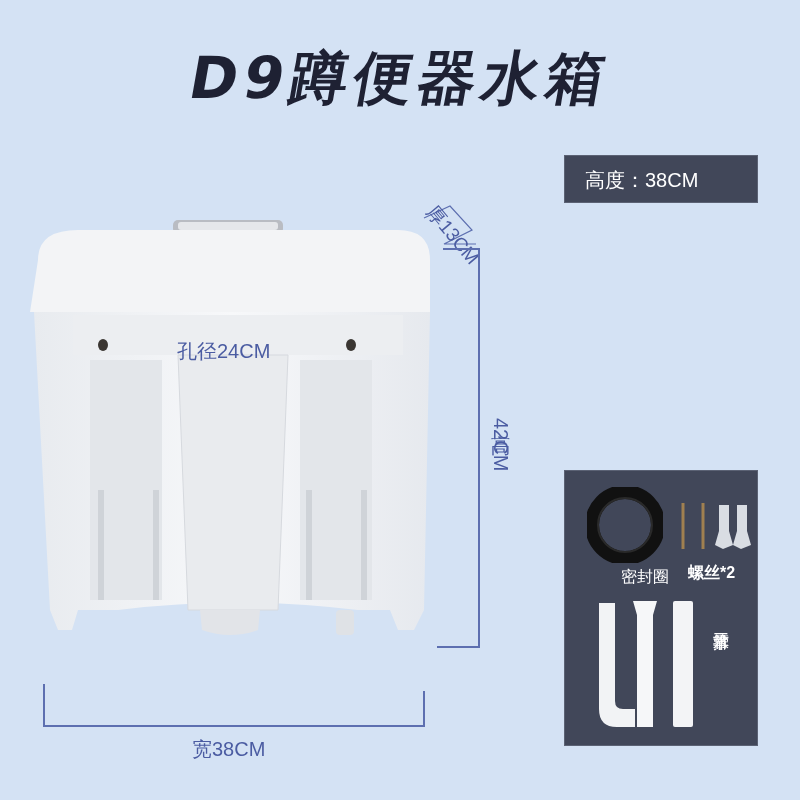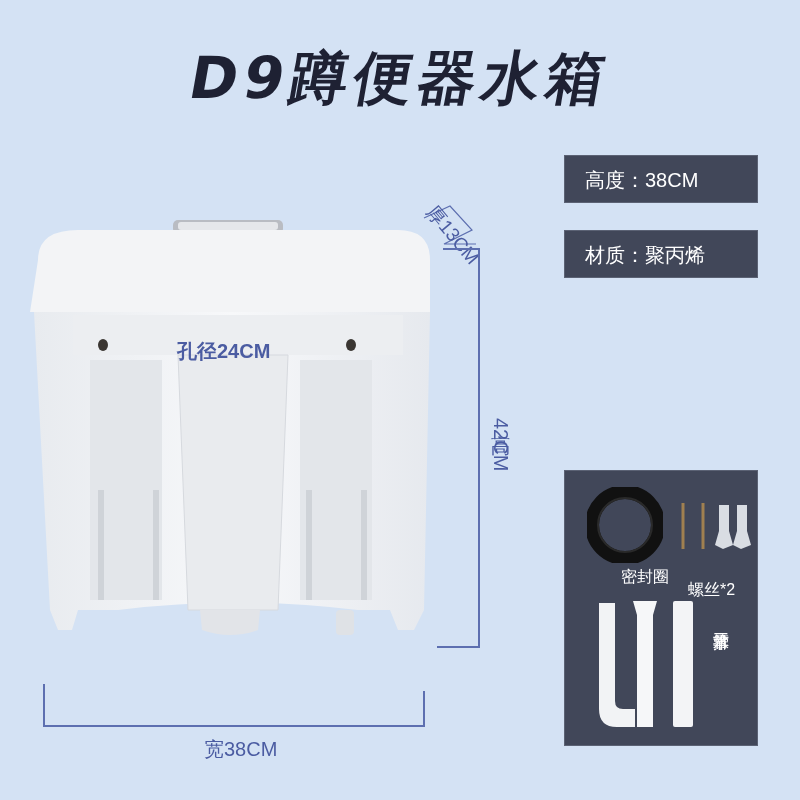--- a/index.html
+++ b/index.html
@@ -56,54 +56,53 @@
   <rect x="272" y="170" width="72" height="240" fill="#e3e6ea"></rect>
   <rect x="70" y="300" width="6" height="110" fill="#cfd3d8"></rect>
   <rect x="125" y="300" width="6" height="110" fill="#cfd3d8"></rect>
   <rect x="278" y="300" width="6" height="110" fill="#cfd3d8"></rect>
   <rect x="333" y="300" width="6" height="110" fill="#cfd3d8"></rect>
 
   <path d="M172 420 L232 420 L230 440 Q202 450 174 440 Z" fill="#e2e4e8"></path>
   <rect x="308" y="420" width="18" height="25" rx="4" fill="#dfe2e6"></rect>
 </svg>
 
-<div class="dim" style="left:177px;top:338px;font-weight:bold;">孔径24CM</div>
+<div class="dim" style="left:177px;top:338px;">孔径24CM</div>
 
 <svg class="tank" style="left:420px;top:190px" width="120" height="80">
   <polyline points="4,28 30,16 52,40 24,54 56,54" fill="none" stroke="#5d6fb0" stroke-width="1.2"></polyline>
 </svg>
 <div class="dim" style="left:440px;top:200px;transform:rotate(50deg);transform-origin:left top;font-size:19px;">厚13CM</div>
 
 <div class="line" style="left:478px;top:248px;width:1.5px;height:400px;"></div>
 <div class="line" style="left:443px;top:248px;width:36px;height:1.5px;"></div>
 <div class="line" style="left:437px;top:646px;width:42px;height:1.5px;"></div>
 <div class="dim" style="left:488px;top:418px;writing-mode:vertical-rl;font-size:20px;">高42CM</div>
 
 <div class="line" style="left:43px;top:725px;width:382px;height:1.5px;"></div>
 <div class="line" style="left:43px;top:684px;width:1.5px;height:42px;"></div>
 <div class="line" style="left:423px;top:691px;width:1.5px;height:35px;"></div>
-<div class="dim" style="left:204px;top:736px;">宽38CM</div>
+<div class="dim" style="left:192px;top:736px;">宽38CM</div>
 
 <div class="spec-list">
   <div class="spec">高度：38CM</div>
-  <div class="spec">材质：聚丙烯</div>
 </div>
 
 <div class="acc">
   <svg style="position:absolute;left:22px;top:16px" width="76" height="76">
     <circle cx="38" cy="38" r="33" fill="none" stroke="#111" stroke-width="14"></circle>
     <circle cx="38" cy="38" r="27" fill="none" stroke="#2a2a2a" stroke-width="2"></circle>
   </svg>
   <svg style="position:absolute;left:110px;top:30px" width="80" height="52">
     <line x1="8" y1="2" x2="8" y2="48" stroke="#a08050" stroke-width="3"></line>
     <line x1="28" y1="2" x2="28" y2="48" stroke="#a08050" stroke-width="3"></line>
     <path d="M44 4 L54 4 L54 30 L58 44 L48 48 L40 44 L44 30 Z" fill="#d9dde3"></path>
     <path d="M62 4 L72 4 L72 30 L76 44 L66 48 L58 44 L62 30 Z" fill="#d9dde3"></path>
   </svg>
   <div class="acc-label" style="left:34px;top:96px;margin-left:22px;">密封圈</div>
-  <div class="acc-label" style="left:123px;top:109px;">螺丝*2</div>
+  <div class="acc-label" style="left:123px;top:92px;font-weight:bold;">螺丝*2</div>
   <svg style="position:absolute;left:30px;top:130px" width="110" height="130">
     <path d="M4 2 L20 2 L20 100 Q20 108 28 108 L40 108 L40 126 L22 126 Q4 126 4 108 Z" fill="#f2f3f5"></path>
     <path d="M38 0 L62 0 L58 14 L58 126 L42 126 L42 14 Z" fill="#f6f7f9"></path>
     <rect x="78" y="0" width="20" height="126" rx="2" fill="#f3f4f6"></rect>
   </svg>
   <div class="vlabel" style="left:145px;top:150px;">三节排水管</div>
 </div>
 
 </body></html>

